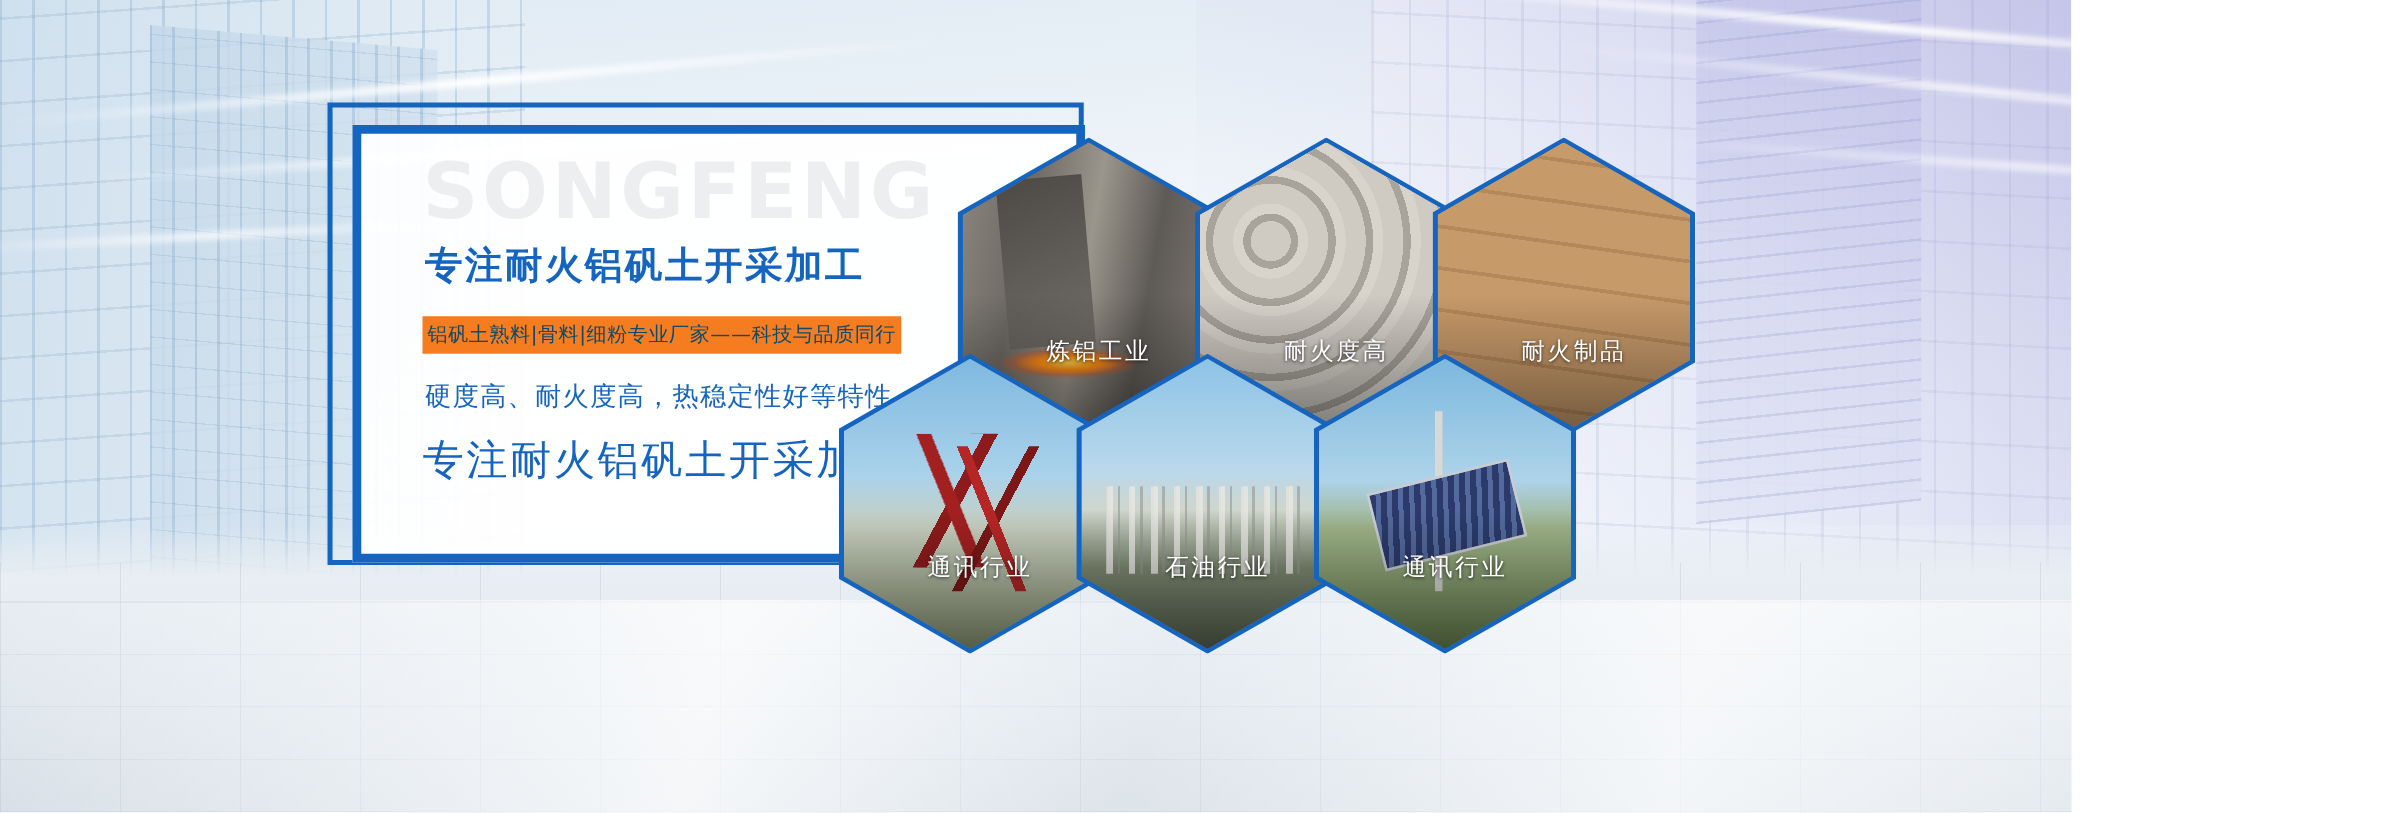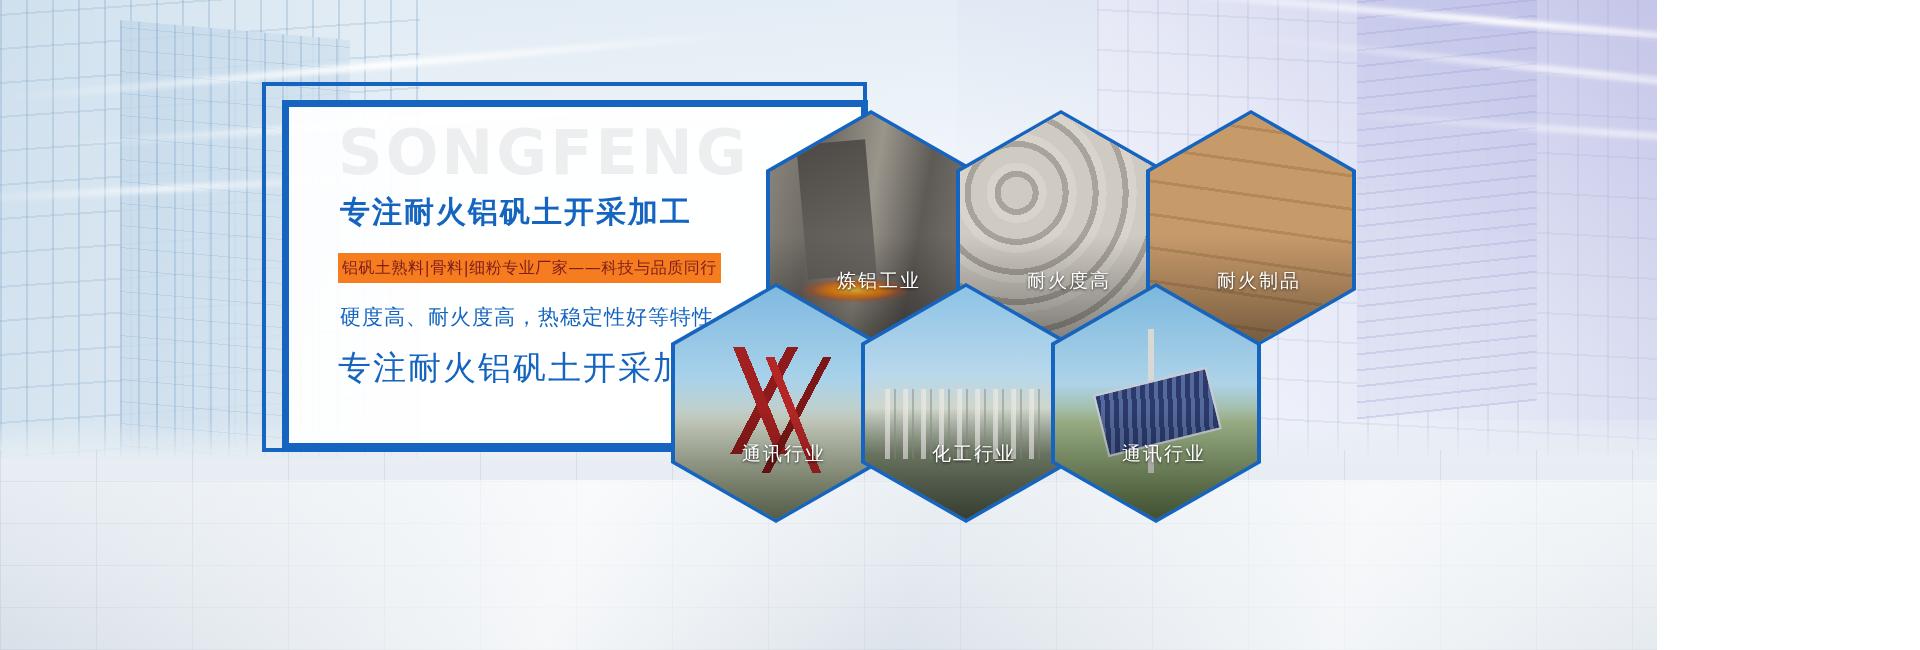--- a/index.html
+++ b/index.html
@@ -145,21 +145,21 @@
     left: 338px; top: 253px;
     height: 30px;
     background: #f57c1f;
     display: flex;
     align-items: center;
     padding: 0 4px;
     z-index: 3;
   }
   .tagline-band span {
     font-size: 16px;
-    color: #7f1d1d;
+    color: #0c4a6e;
     white-space: nowrap;
     letter-spacing: 0.5px;
     font-family: "DejaVu Sans", "Liberation Sans", sans-serif;
   }
 
   .feature-line {
     position: absolute;
     left: 340px; top: 303px;
     font-size: 21px;
     color: #1565c0;
@@ -342,21 +342,21 @@
     <div class="hex" style="left:-5px; top:217px;">
       <div class="hex-img img-oil"></div>
       <div class="hex-fade"></div>
       <div class="hex-label">通讯行业</div>
     </div>
 
     <div class="hex-border" style="left:181px; top:213px;"></div>
     <div class="hex" style="left:185px; top:217px;">
       <div class="hex-img img-chemical"></div>
       <div class="hex-fade"></div>
-      <div class="hex-label">化工行业</div>
+      <div class="hex-label">石油行业</div>
     </div>
 
     <div class="hex-border" style="left:371px; top:213px;"></div>
     <div class="hex" style="left:375px; top:217px;">
       <div class="hex-img img-telecom"></div>
       <div class="hex-fade"></div>
       <div class="hex-label">通讯行业</div>
     </div>
 
   </div>

